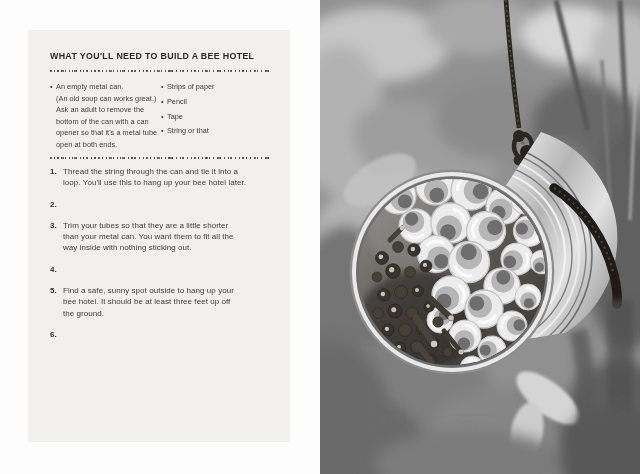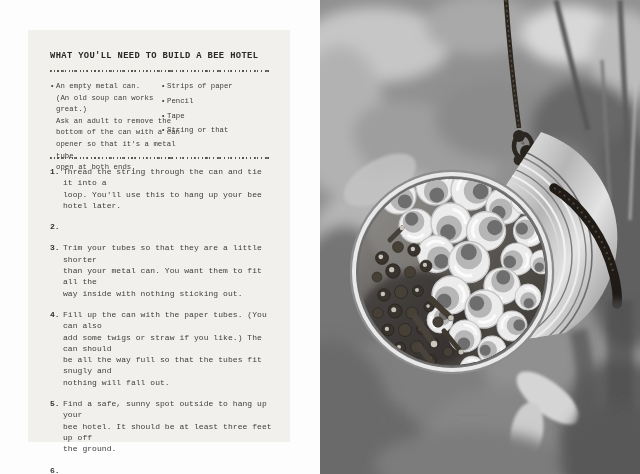--- a/index.html
+++ b/index.html
@@ -1,20 +1,20 @@
 <!DOCTYPE html>
 <html><head>
 <meta charset="utf-8">
 <style>
   html,body{margin:0;padding:0;background:#fff;}
   .screen{position:relative;width:640px;height:474px;background:#fdfdfd;overflow:hidden;
           font-family:"Liberation Sans",sans-serif;}
 
   
-  .left-page{position:absolute;left:0;top:0;width:320px;height:474px;background:#fdfdfd;font-family:Liberation Mono, monospace;}
+  .left-page{position:absolute;left:0;top:0;width:320px;height:474px;background:#fdfdfd;}
   .card{position:absolute;left:28px;top:30px;width:262px;height:412px;background:#f1f0ed;}
   .title{position:absolute;left:22px;top:21px;font-size:8.8px;font-weight:bold;
          letter-spacing:.35px;color:#2c2a27;white-space:nowrap;}
   .rule{position:absolute;left:22px;width:219px;height:2px;
         background-image:
           repeating-linear-gradient(90deg,#56534d 0 1.1px,transparent 1.1px 3.7px),
           repeating-linear-gradient(90deg,rgba(86,83,77,.8) 0 2.2px,transparent 2.2px 12px);}
   .rule1{top:40px}
   .rule2{top:127px}
 
@@ -90,24 +90,20 @@
           <span class="step-num">2.</span>
         </div>
         <div class="step">
           <span class="step-num">3.</span>
           <span class="step-text">Trim your tubes so that they are a little shorter
 than your metal can. You want them to fit all the
 way inside with nothing sticking out.</span>
         </div>
         <div class="step">
           <span class="step-num">4.</span>
-          <span class="step-text">Fill up the can with the paper tubes. (You can also
-add some twigs or straw if you like.) The can should
-be all the way full so that the tubes fit snugly and
-nothing will fall out.</span>
         </div>
         <div class="step">
           <span class="step-num">5.</span>
           <span class="step-text">Find a safe, sunny spot outside to hang up your
 bee hotel. It should be at least three feet up off
 the ground.</span>
         </div>
         <div class="step">
           <span class="step-num">6.</span>
         </div>

